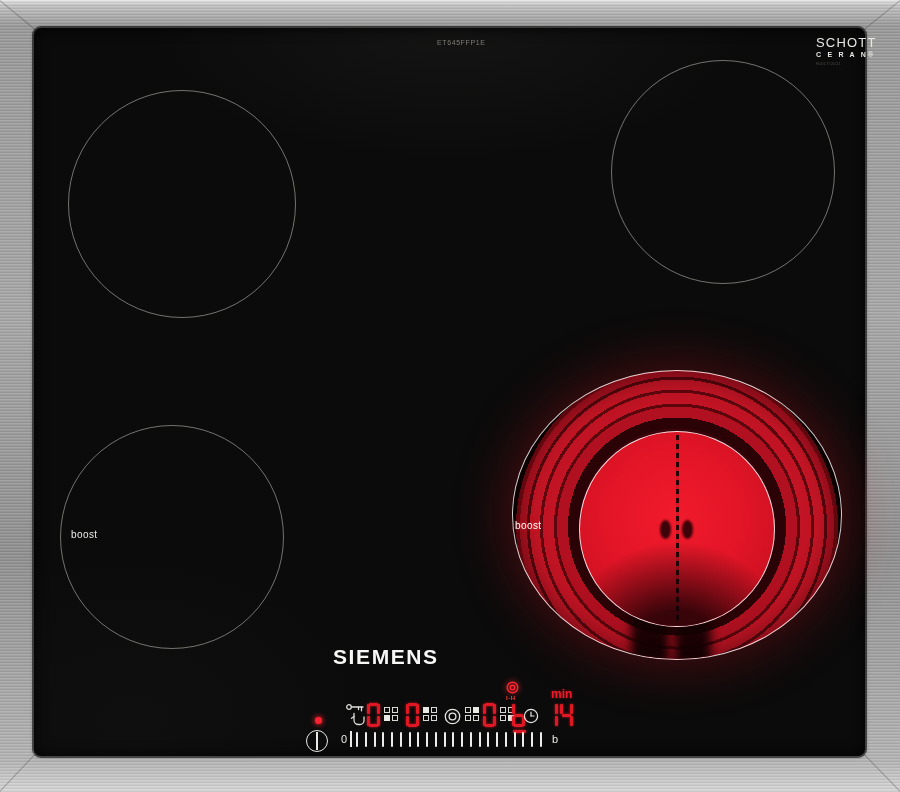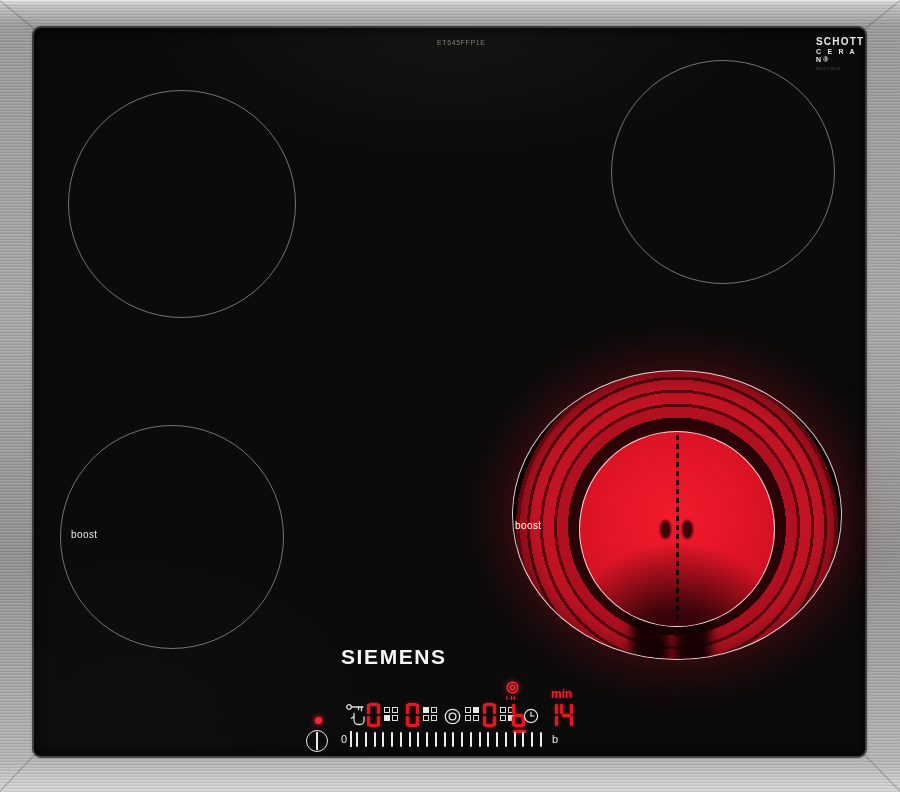--- a/index.html
+++ b/index.html
@@ -23,21 +23,21 @@
     background:
       radial-gradient(ellipse 60% 30% at 50% 0%, rgba(58,58,55,.20), transparent 60%),
       radial-gradient(ellipse 50% 40% at 12% 95%, rgba(45,45,43,.12), transparent 60%),
       #0b0b0b;
     box-shadow: inset 0 0 14px rgba(0,0,0,.9), 0 0 0 2px rgba(0,0,0,.55), 0 0 4px rgba(0,0,0,.5);
   }
 
   .model-text{position:absolute;left:403px;top:11px;font-size:7px;letter-spacing:.6px;color:#807e78;}
 
   .schott{position:absolute;left:782px;top:8px;color:#e8e8e4;line-height:1.15;}
-  .schott .l1{font-size:10px;letter-spacing:1.2px;font-weight:bold;}
+  .schott .l1{font-size:13px;letter-spacing:1.2px;font-weight:normal;}
   .schott .l2{font-size:7px;letter-spacing:2.2px;font-weight:bold;}
   .schott .l3{font-size:4px;letter-spacing:.4px;color:#4e4e4a;margin-top:3px;}
 
   
   .zone{position:absolute;border-radius:50%;border:1.5px solid rgba(198,198,192,.55);box-sizing:border-box;}
   .zone-tl{left:34px;top:62px;width:228px;height:228px;}
   .zone-tr{left:577px;top:32px;width:224px;height:224px;}
   .zone-bl{left:26px;top:397px;width:224px;height:224px;}
   .boost-label{position:absolute;font-size:10px;letter-spacing:.4px;color:#eceae6;}
   .boost-bl{left:37px;top:501px;}
@@ -71,21 +71,21 @@
     background:radial-gradient(circle at 50% 118%, rgba(16,1,3,.8) 0 20%, transparent 48%);}
   .br-divider{position:absolute;left:50%;top:3px;bottom:3px;width:3px;margin-left:-1px;
     background:repeating-linear-gradient(180deg, rgba(26,2,4,.95) 0 5px, rgba(150,12,22,.25) 5px 9px);
     filter:blur(.4px);}
   .br-dot{position:absolute;border-radius:50%;background:#3c0309;filter:blur(1.2px);}
   .br-dot.dl{left:calc(50% - 17px);top:88px;width:11px;height:19px;}
   .br-dot.dr{left:calc(50% + 5px);top:88px;width:11px;height:19px;}
 
   
   .siemens{position:absolute;left:299px;top:617px;font-size:21px;font-weight:bold;
-    letter-spacing:1.6px;color:#f7f7f5;margin-left:8px;}
+    letter-spacing:1.6px;color:#f7f7f5;}
 
   
   .controls{position:absolute;left:236px;top:652px;width:320px;height:82px;}
   .controls *{box-sizing:border-box;}
 
   .led-dot{position:absolute;left:45px;top:37px;width:7px;height:7px;border-radius:50%;
     background:#ff2330;box-shadow:0 0 5px 1px rgba(255,35,48,.8);}
   .power-icon{position:absolute;left:36px;top:50px;width:22px;height:22px;border-radius:50%;
     border:1.5px solid #e9e9e7;}
   .power-icon::before{content:"";position:absolute;left:50%;top:1px;bottom:1px;width:2px;margin-left:-1px;background:#e9e9e7;}

